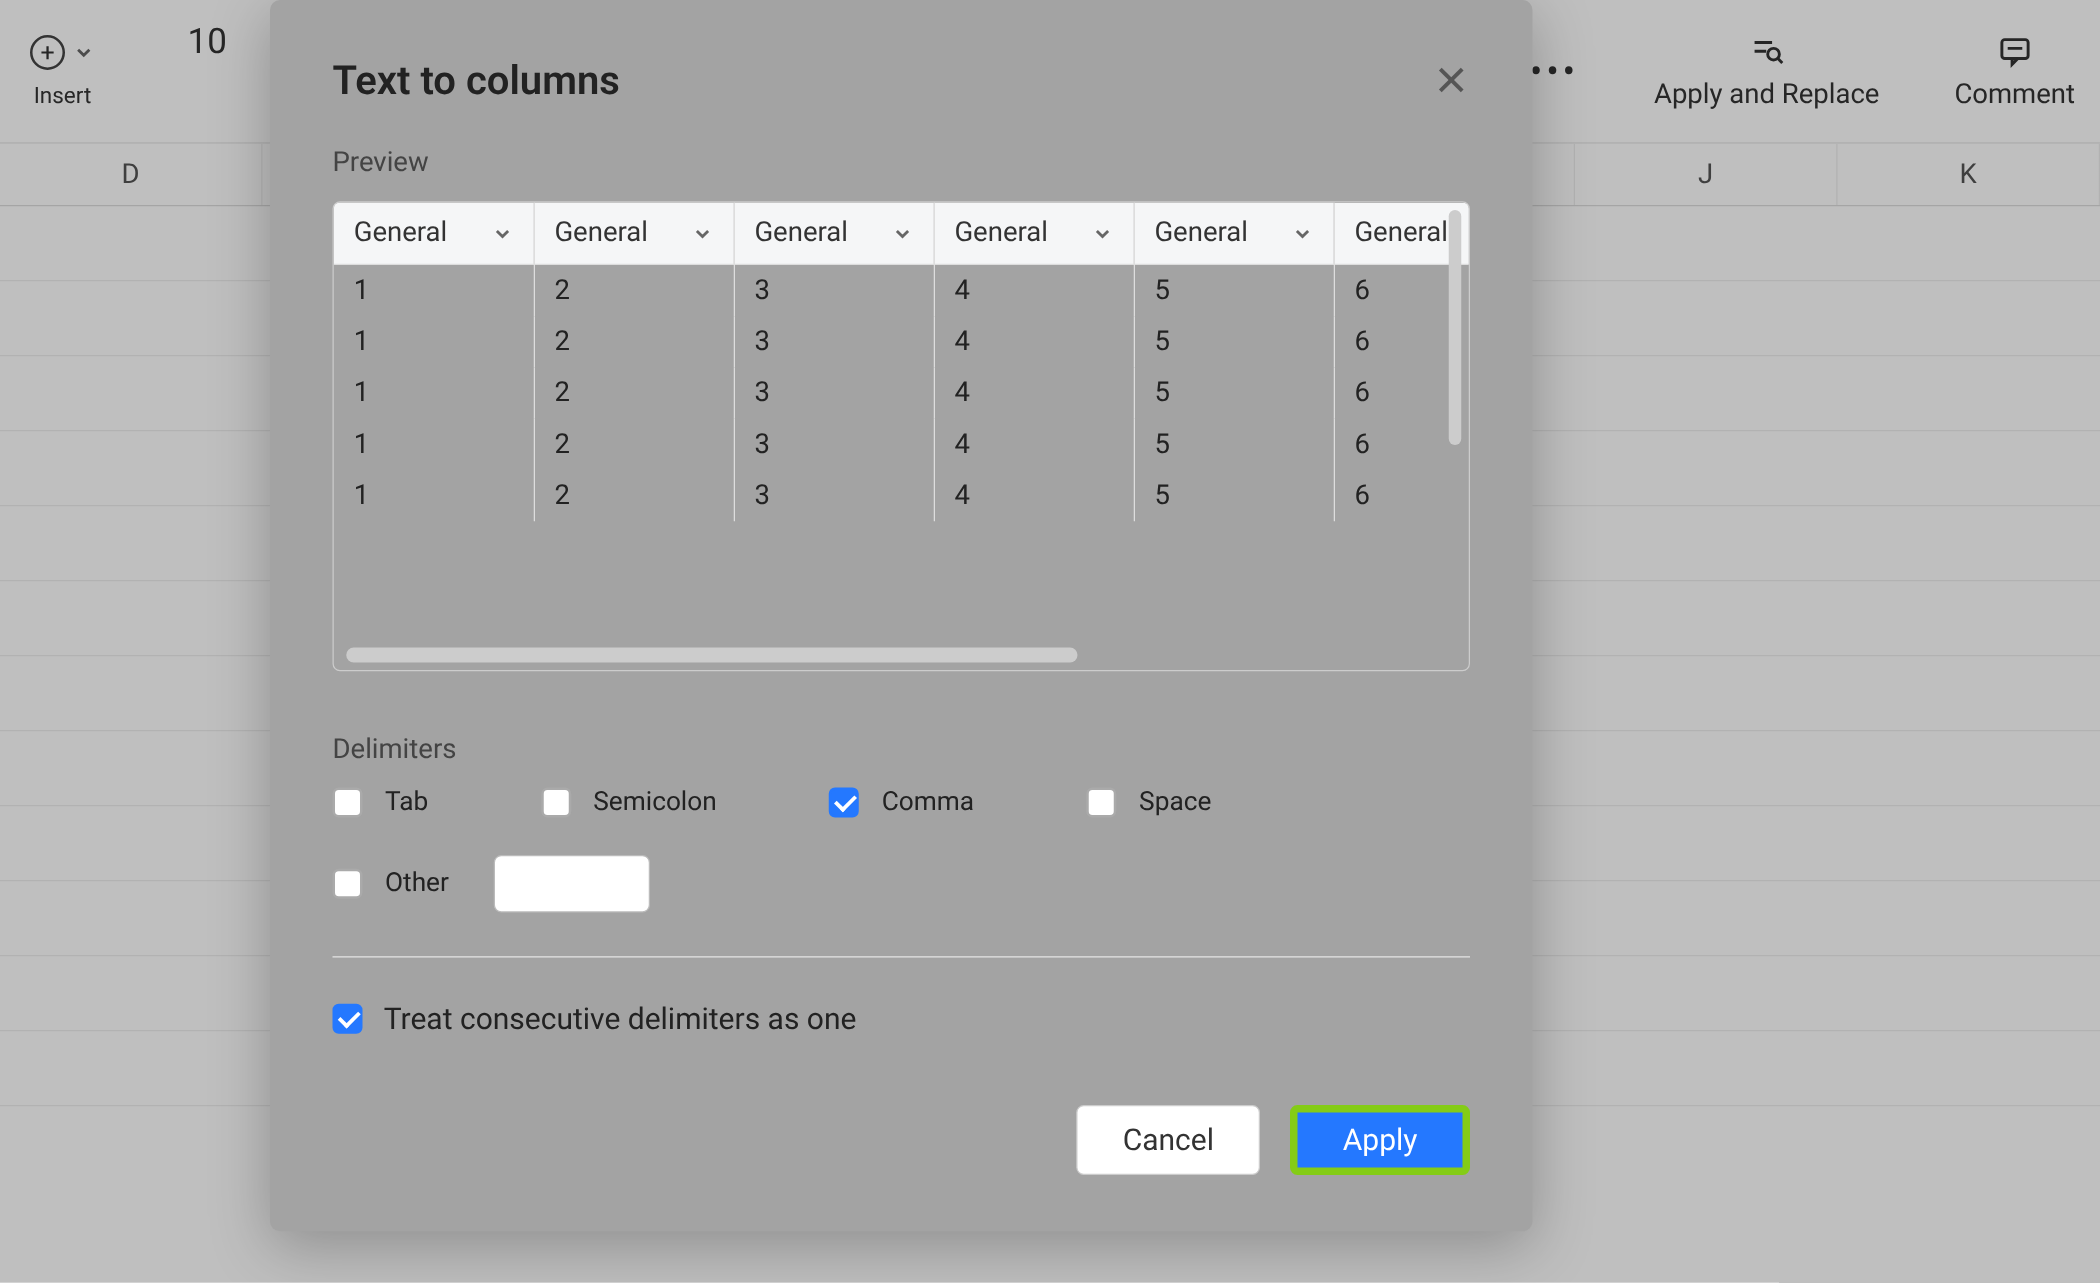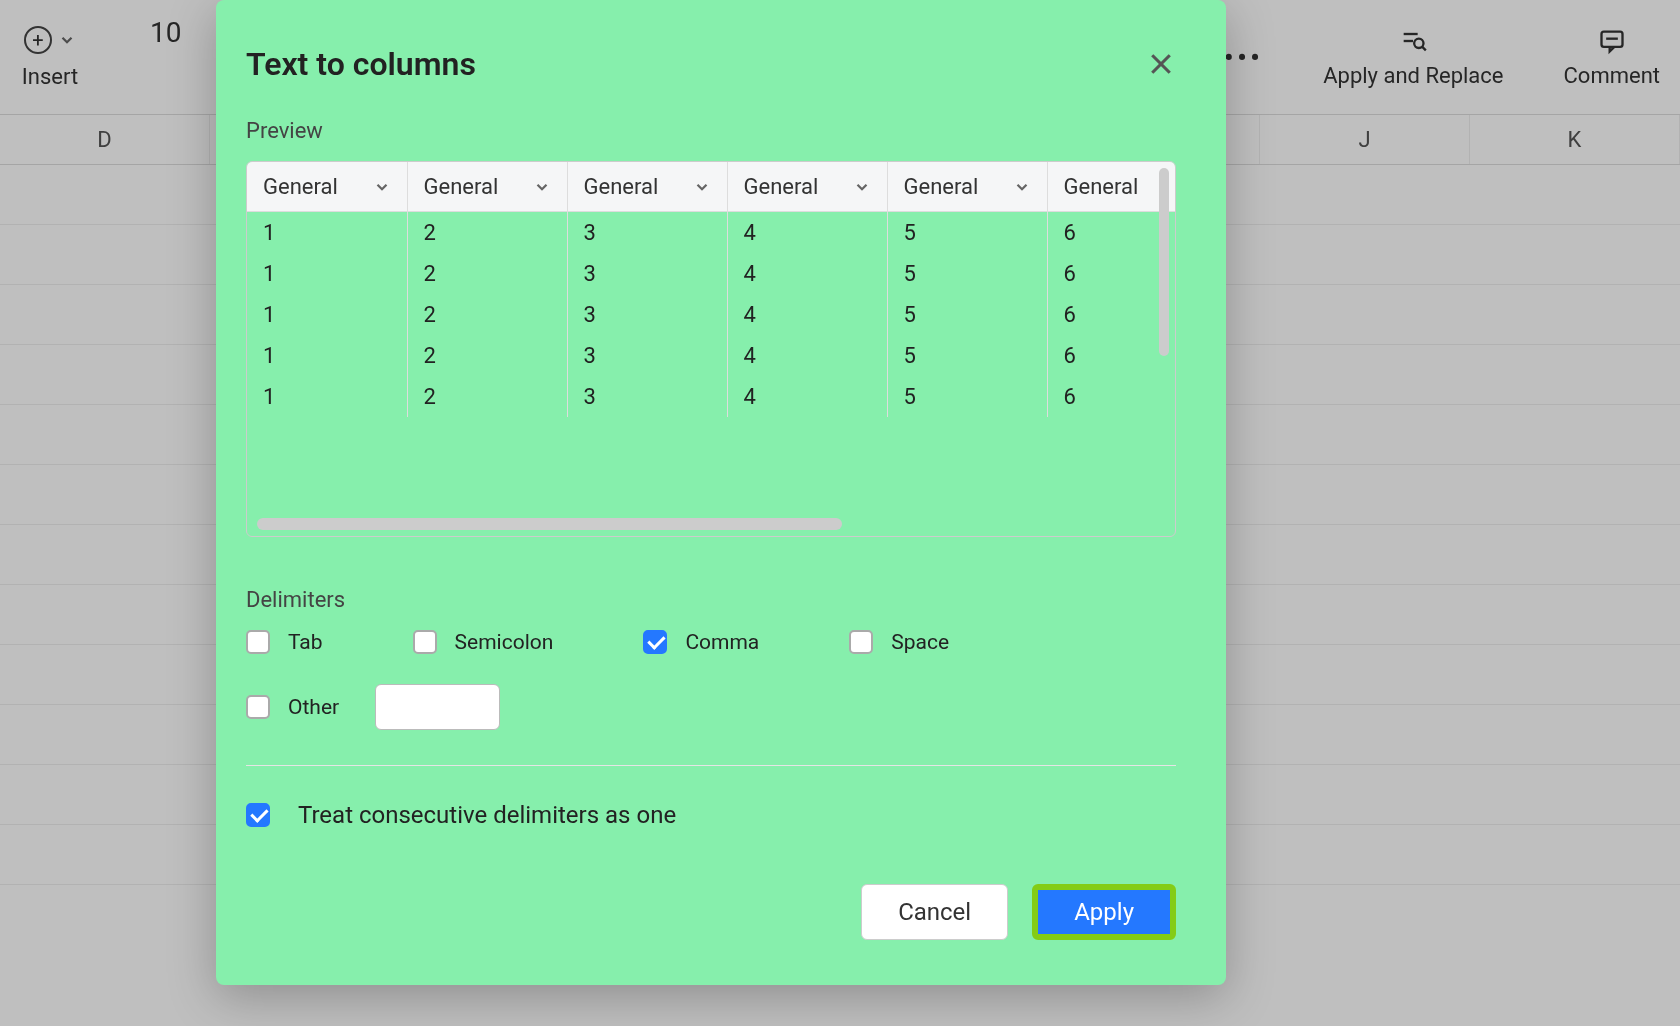--- a/index.html
+++ b/index.html
@@ -57,21 +57,21 @@
       height: 28px;
       border: 2px solid #444;
       border-radius: 50%;
       display: flex;
       align-items: center;
       justify-content: center;
       font-size: 20px;
       line-height: 1;
     }
     .insert-label {
-      font-size: 22px;
+      font-size: 18px;
       color: #333;
     }
     .font-size {
       font-size: 28px;
       color: #333;
       margin-left: 50px;
       margin-top: -50px;
     }
     .toolbar-right {
       position: absolute;
@@ -126,24 +126,24 @@
     .grid-row {
       height: 60px;
       border-bottom: 1px solid #eee;
     }
     
     .dialog {
       position: absolute;
       top: 0;
       left: 216px;
       width: 1010px;
-      background: #86efac;
+      background: #a3a3a3;
       border-radius: 8px;
       box-shadow: 0 12px 48px rgba(0,0,0,0.25);
-      padding: 45px 50px 45px 30px;
+      padding: 45px 50px 45px 50px;
       z-index: 10;
     }
     .dialog-header {
       display: flex;
       justify-content: space-between;
       align-items: center;
       margin-bottom: 35px;
     }
     .dialog-title {
       font-size: 32px;
@@ -293,21 +293,21 @@
       padding: 0 10px;
     }
     .divider {
       height: 1px;
       background: #e5e5e5;
       margin-bottom: 35px;
     }
     .consecutive {
       display: flex;
       align-items: center;
-      gap: 28px;
+      gap: 17px;
       font-size: 24px;
       color: #222;
       margin-bottom: 55px;
     }
     .dialog-buttons {
       display: flex;
       justify-content: flex-end;
       gap: 24px;
     }
     .btn {

